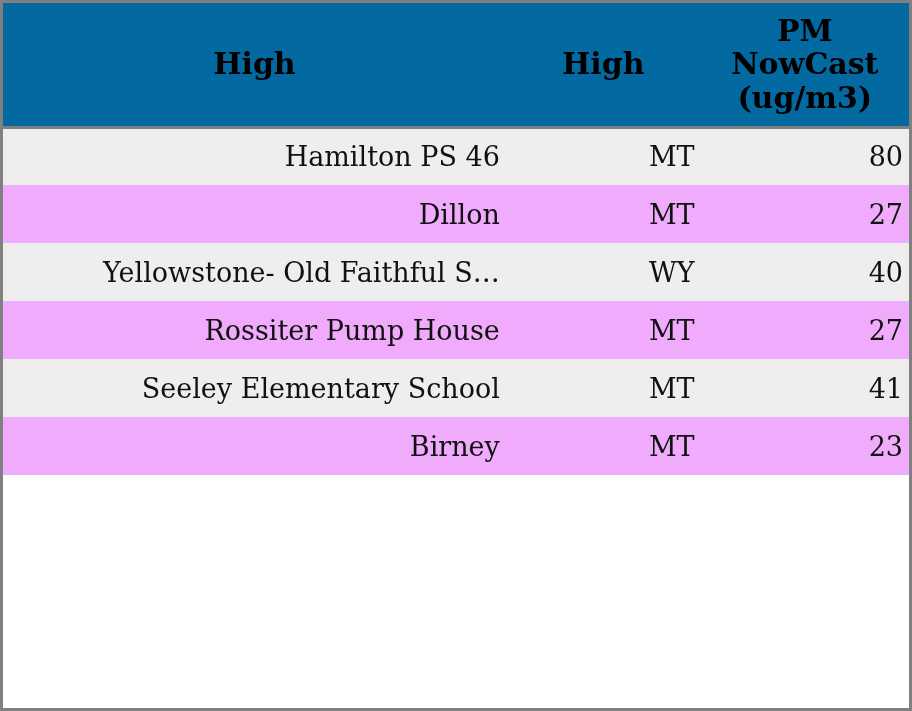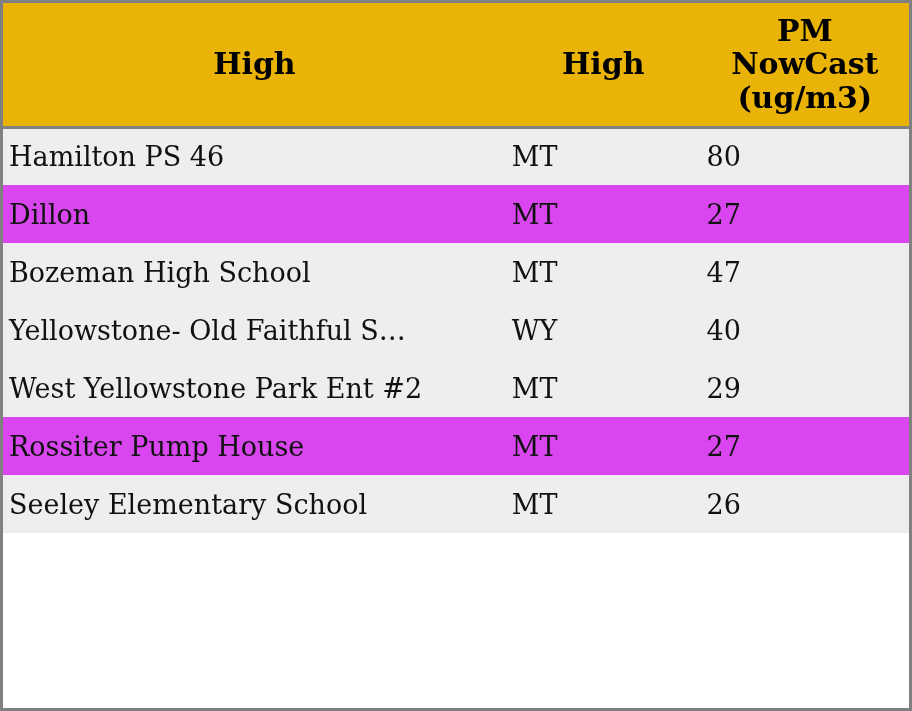--- a/index.html
+++ b/index.html
@@ -19,49 +19,49 @@
     box-sizing: border-box;
     border: 3px solid #808080;
     background: #ffffff;
   }
   table.aqi-table {
     width: 100%;
     border-collapse: collapse;
     table-layout: fixed;
   }
   table.aqi-table thead th {
-    background: #eab308;
+    background: #0369a1;
     color: #000000;
     font-weight: bold;
     font-size: 30px;
     line-height: 1.12;
     text-align: center;
     vertical-align: middle;
     padding: 8px 6px;
     height: 124px;
     box-sizing: border-box;
     border-bottom: 3px solid #808080;
   }
   table.aqi-table tbody td {
     font-size: 27px;
     color: #111111;
-    text-align: left;
+    text-align: right;
     vertical-align: middle;
     height: 58px;
     padding: 0 6px;
     box-sizing: border-box;
     white-space: nowrap;
     overflow: hidden;
     text-overflow: ellipsis;
   }
   table.aqi-table tbody tr.odd td {
     background: #eeeeee;
   }
   table.aqi-table tbody tr.even td {
-    background: #d946ef;
+    background: #f0abfc;
   }
   col.col-site { width: 55.5%; }
   col.col-state { width: 21.5%; }
   col.col-value { width: 23%; }
 </style>
 </head>
 <body>
 
 <div class="table-wrap">
   <table class="aqi-table">
@@ -90,39 +90,34 @@
         <td>Hamilton PS 46</td>
         <td>MT</td>
         <td>80</td>
       </tr>
       <tr class="even">
         <td>Dillon</td>
         <td>MT</td>
         <td>27</td>
       </tr>
       <tr class="odd">
-        <td>Bozeman High School</td>
-        <td>MT</td>
-        <td>47</td>
-      </tr>
-      <tr class="odd">
         <td>Yellowstone- Old Faithful S…</td>
         <td>WY</td>
         <td>40</td>
-      </tr>
-      <tr class="odd">
-        <td>West Yellowstone Park Ent #2</td>
-        <td>MT</td>
-        <td>29</td>
       </tr>
       <tr class="even">
         <td>Rossiter Pump House</td>
         <td>MT</td>
         <td>27</td>
       </tr>
       <tr class="odd">
         <td>Seeley Elementary School</td>
         <td>MT</td>
-        <td>26</td>
+        <td>41</td>
+      </tr>
+      <tr class="even">
+        <td>Birney</td>
+        <td>MT</td>
+        <td>23</td>
       </tr>
     </tbody>
   </table>
 </div>
 
 </body></html>

